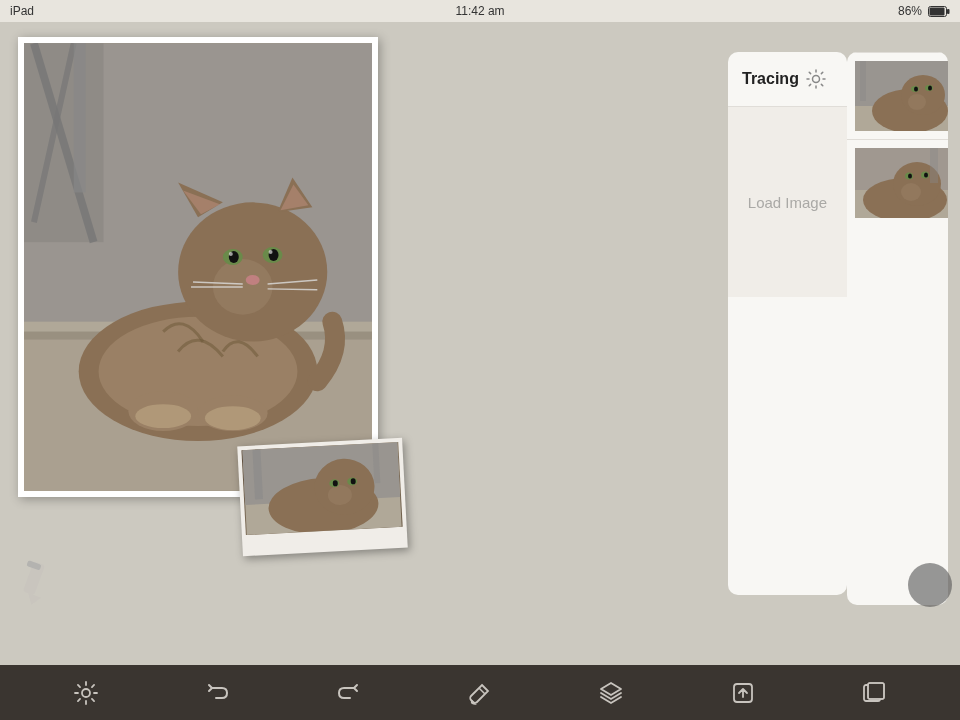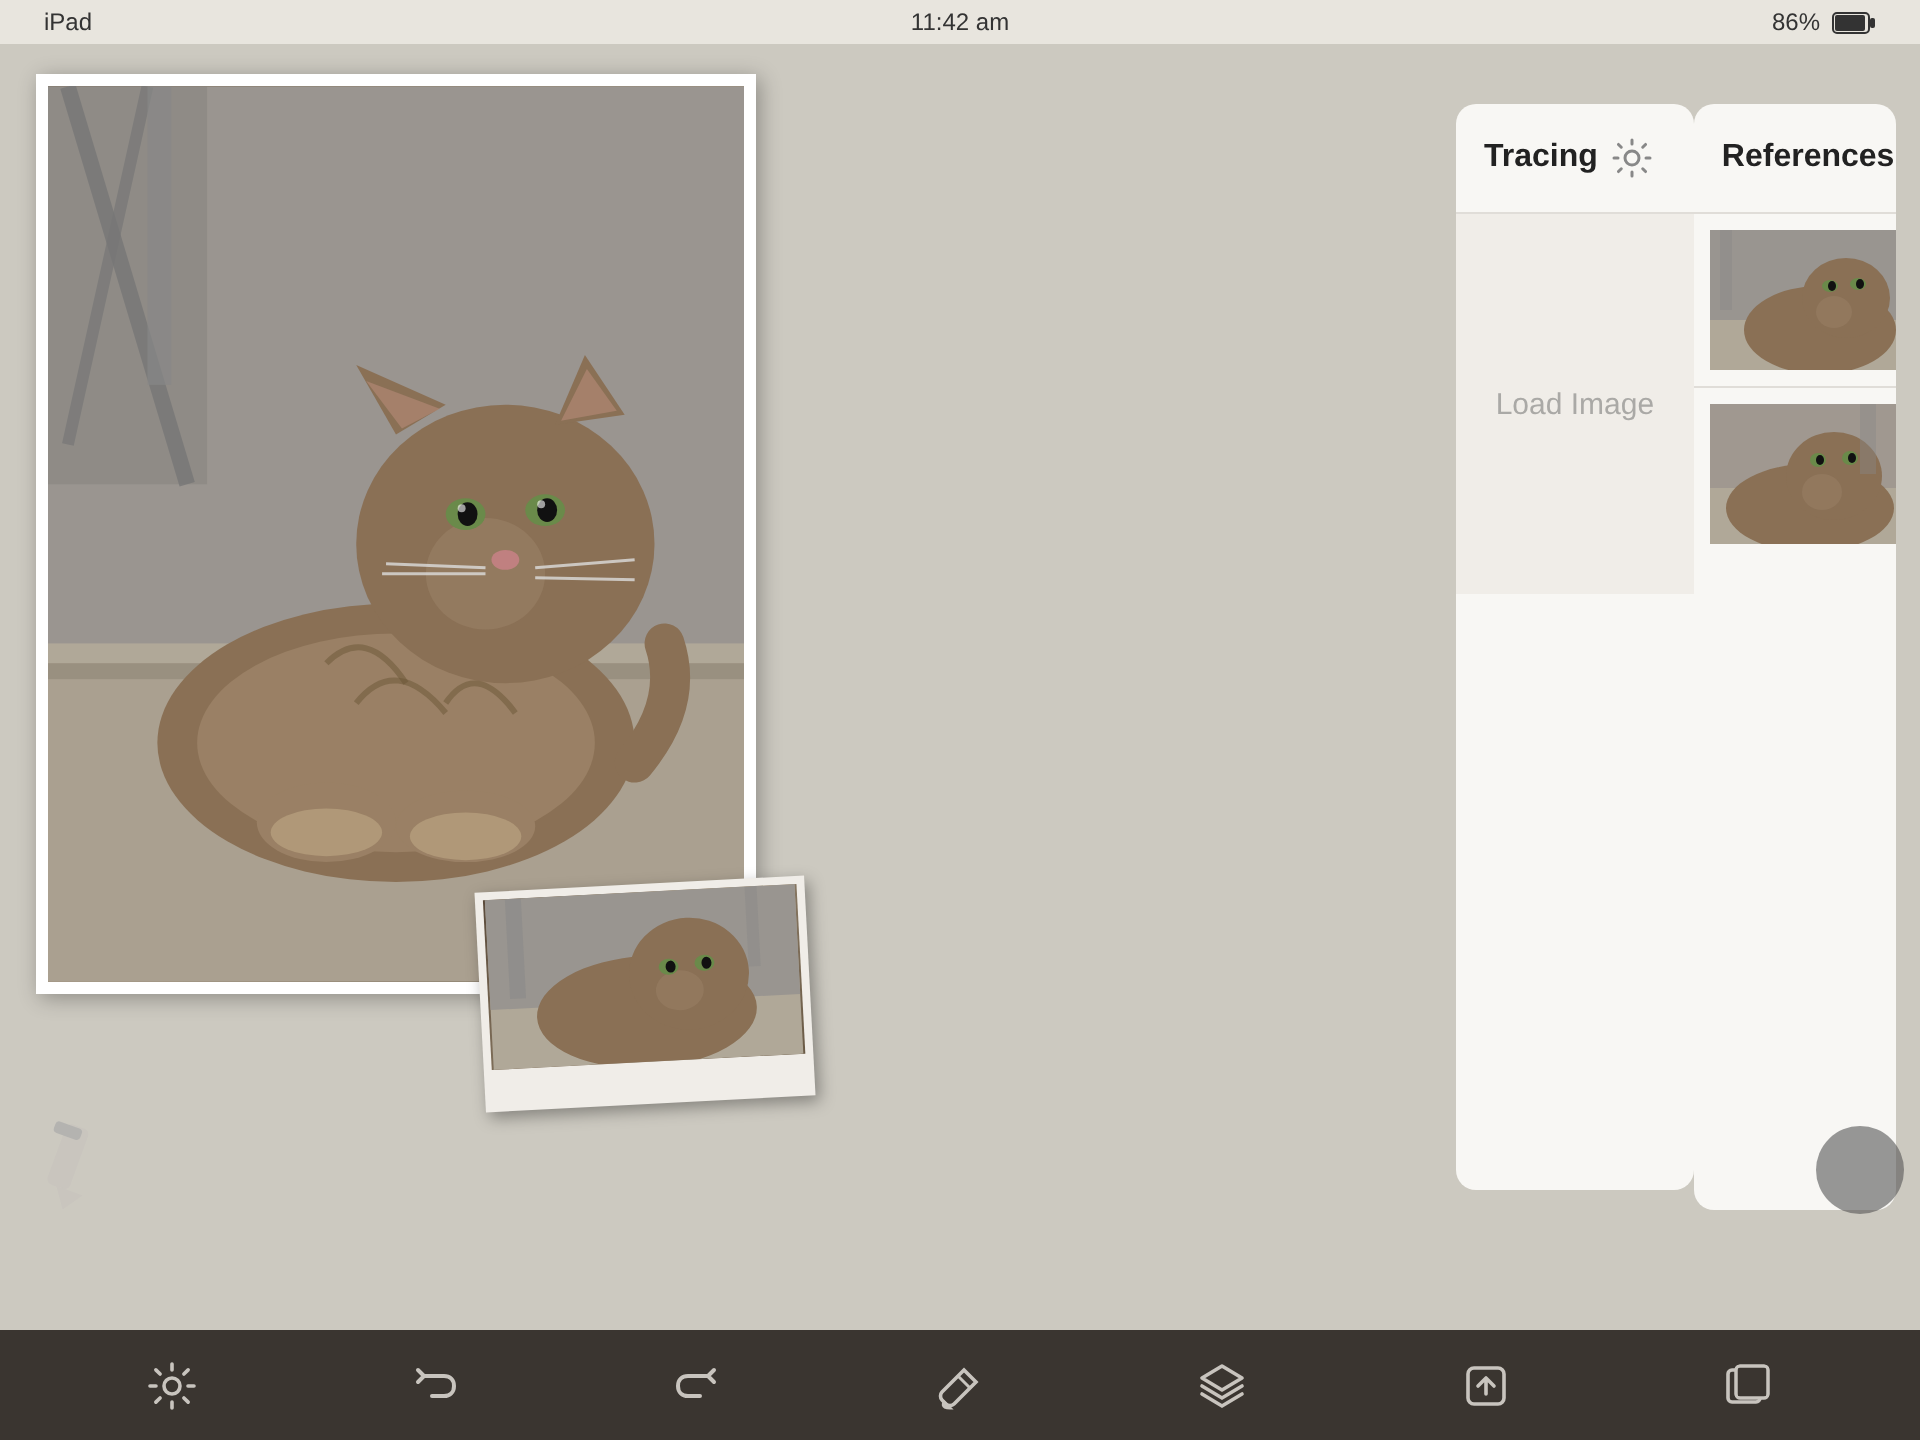--- a/index.html
+++ b/index.html
@@ -14,21 +14,21 @@
 
     
     .status-bar {
       position: absolute;
       top: 0; left: 0; right: 0;
       height: 22px;
       background: #e8e5de;
       display: flex;
       align-items: center;
       justify-content: space-between;
-      padding: 0 22px;
+      padding: 0 10px;
       font-size: 12px;
       font-weight: 500;
       color: #333;
       z-index: 100;
     }
     .status-bar-center { position: absolute; left: 50%; transform: translateX(-50%); text-align: right; }
     .status-bar-right { display: flex; align-items: center; gap: 6px; }
     .battery-icon {
       display: inline-flex;
       align-items: center;
@@ -369,30 +369,20 @@
             <path d="M11 2v2M11 18v2M2 11h2M18 11h2M4.22 4.22l1.42 1.42M16.36 16.36l1.42 1.42M4.22 17.78l1.42-1.42M16.36 5.64l1.42-1.42" stroke="#888" stroke-width="1.5" stroke-linecap="round"></path>
           </svg>
         </button>
       </div>
       <div class="tracing-body">
         <span class="load-image-text">Load Image</span>
       </div>
     </div>
 
     <div class="references-card">
-      <div class="references-header">
-        <span class="references-title">References</span>
-        <button class="ref-btn">+</button>
-        <button class="icon-btn">
-          <svg width="22" height="22" viewBox="0 0 22 22" fill="none" xmlns="http://www.w3.org/2000/svg">
-            <circle cx="11" cy="11" r="3.5" stroke="#888" stroke-width="1.5"></circle>
-            <path d="M11 2v2M11 18v2M2 11h2M18 11h2M4.22 4.22l1.42 1.42M16.36 16.36l1.42 1.42M4.22 17.78l1.42-1.42M16.36 5.64l1.42-1.42" stroke="#888" stroke-width="1.5" stroke-linecap="round"></path>
-          </svg>
-        </button>
-      </div>
 
       <div class="ref-row">
         <div class="ref-thumb">
           <svg width="100%" height="100%" viewBox="0 0 100 70" xmlns="http://www.w3.org/2000/svg">
             <rect width="100" height="70" fill="#b0a898"></rect>
             <rect width="100" height="45" fill="#999590"></rect>
             <ellipse cx="55" cy="50" rx="38" ry="22" fill="#8a7055"></ellipse>
             <ellipse cx="68" cy="34" rx="22" ry="20" fill="#8a7055"></ellipse>
             <ellipse cx="62" cy="41" rx="9" ry="8" fill="#9a8065" opacity="0.5"></ellipse>
             <ellipse cx="60" cy="28" rx="4" ry="3" fill="#6a8a4a"></ellipse>

